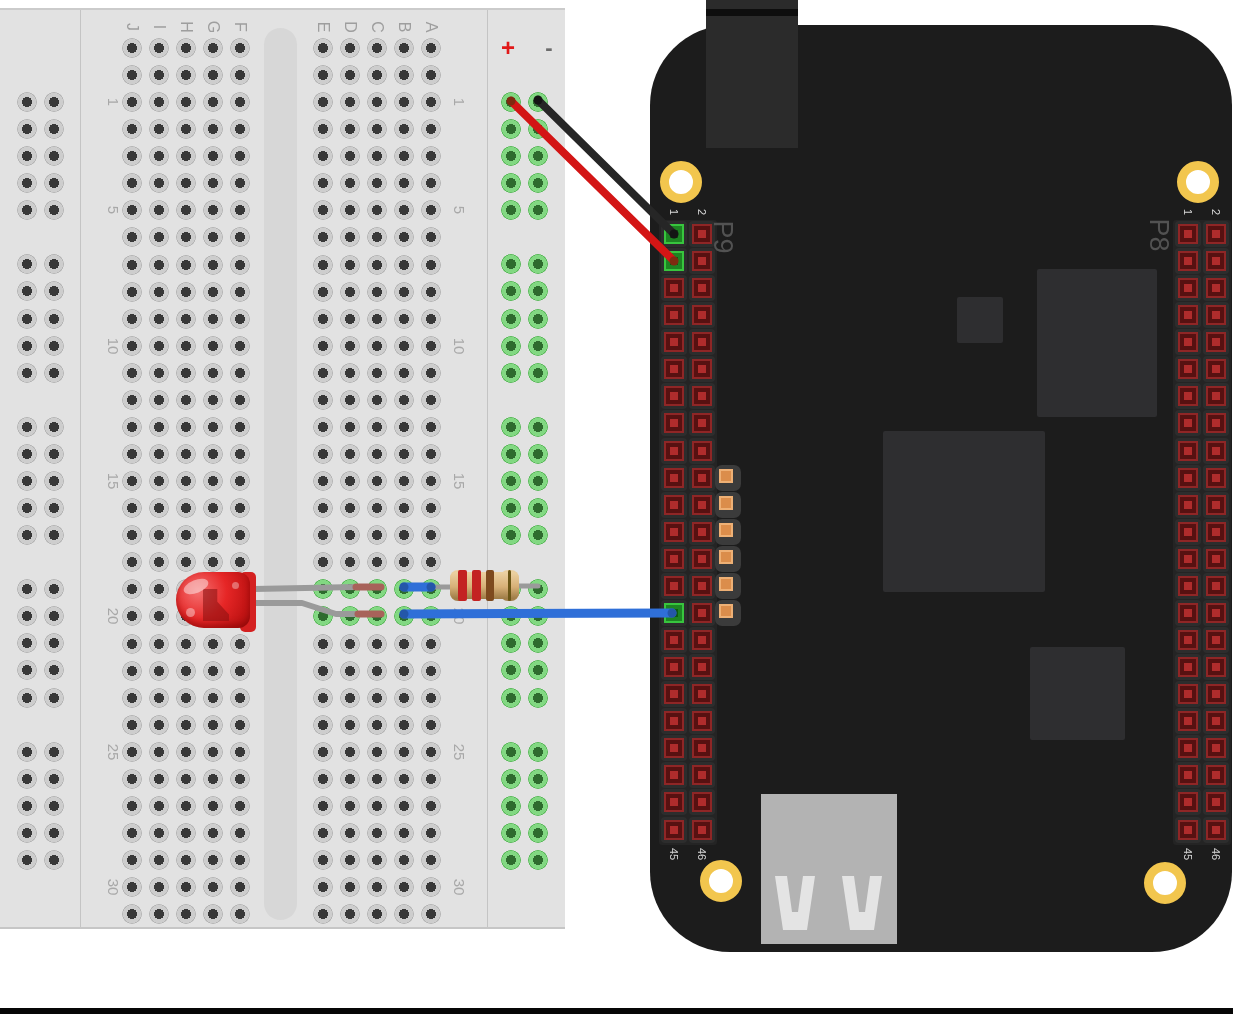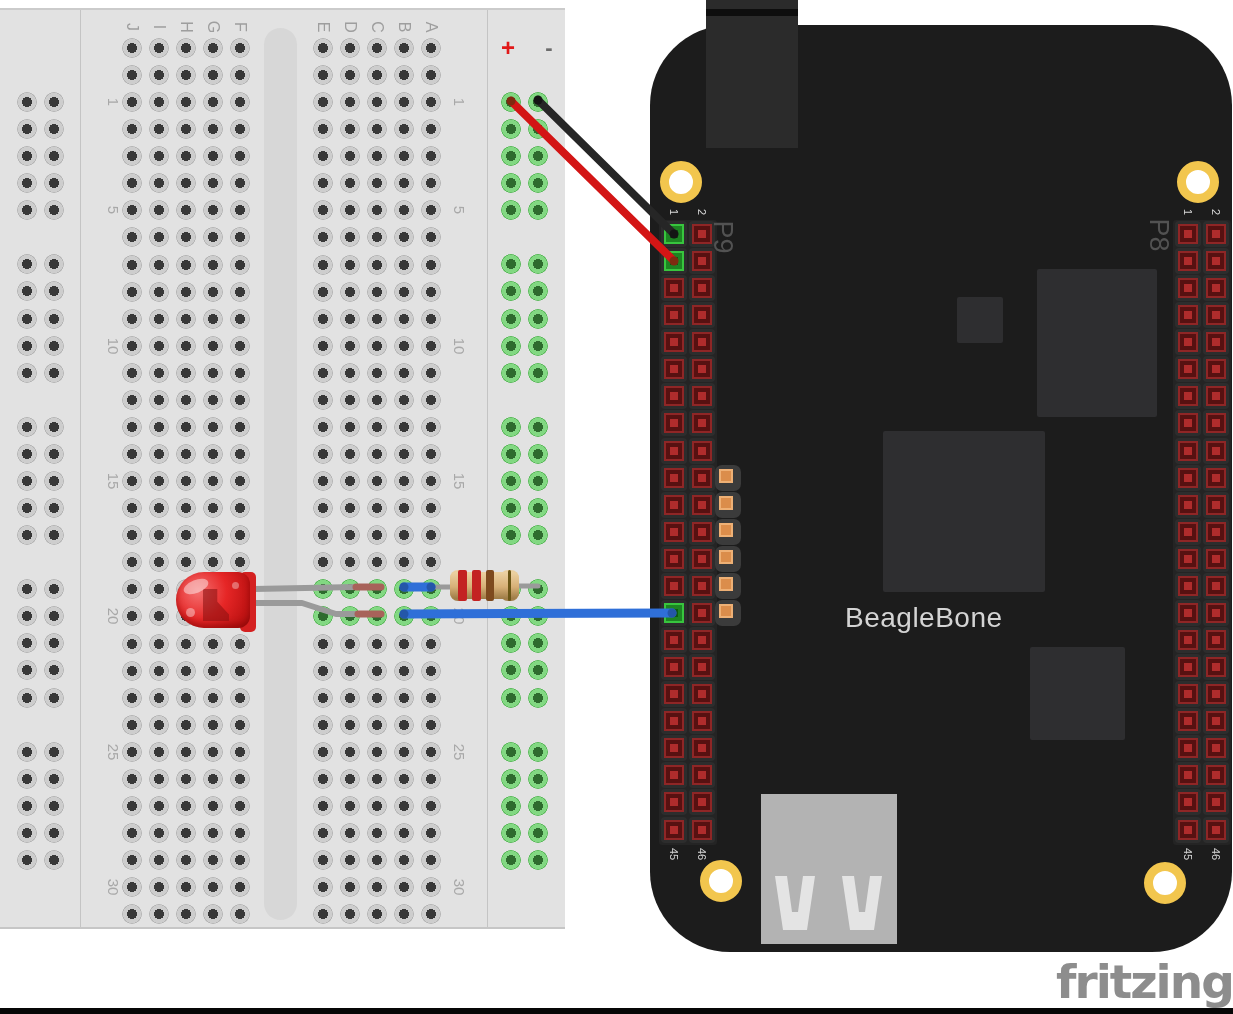--- a/index.html
+++ b/index.html
@@ -846,21 +846,20 @@
       <span class="bbl" style="left: 674px; top: 212px;">1</span>
       <span class="bbl" style="left: 702px; top: 212px;">2</span>
       <span class="bbl" style="left: 674px; top: 854px;">45</span>
       <span class="bbl" style="left: 702px; top: 854px;">46</span>
       <span class="bbl" style="left: 1188px; top: 212px;">1</span>
       <span class="bbl" style="left: 1216px; top: 212px;">2</span>
       <span class="bbl" style="left: 1188px; top: 854px;">45</span>
       <span class="bbl" style="left: 1216px; top: 854px;">46</span>
     </div>
 
-  <span id="bbb-title">BeagleBone</span>
 
   <div id="usb-port">
     <svg width="136" height="150">
       <polygon points="14,82 26,82 31,118 37,118 42,82 54,82 46,136 22,136" fill="#e4e4e4"></polygon>
       <polygon points="81,82 93,82 98,118 104,118 109,82 121,82 113,136 89,136" fill="#e4e4e4"></polygon>
     </svg>
   </div>
 
   <svg id="wire-layer">
       <polyline points="252,589 356,587" fill="none" stroke="#9a9a9a" stroke-width="6" stroke-linecap="round" stroke-linejoin="round"></polyline>
@@ -896,15 +895,14 @@
   <div id="led">
     <div id="led-flange"></div>
     <div id="led-body">
       <div id="led-die"></div>
       <div class="led-hl1"></div>
       <div class="led-hl2"></div>
       <div class="led-hl3"></div>
     </div>
   </div>
 
-  <div id="fritzing-logo" style="color: rgb(141, 141, 141);">fritzing</div>
   <div id="bottom-bar"></div>
 </div>
 
 </body></html>

